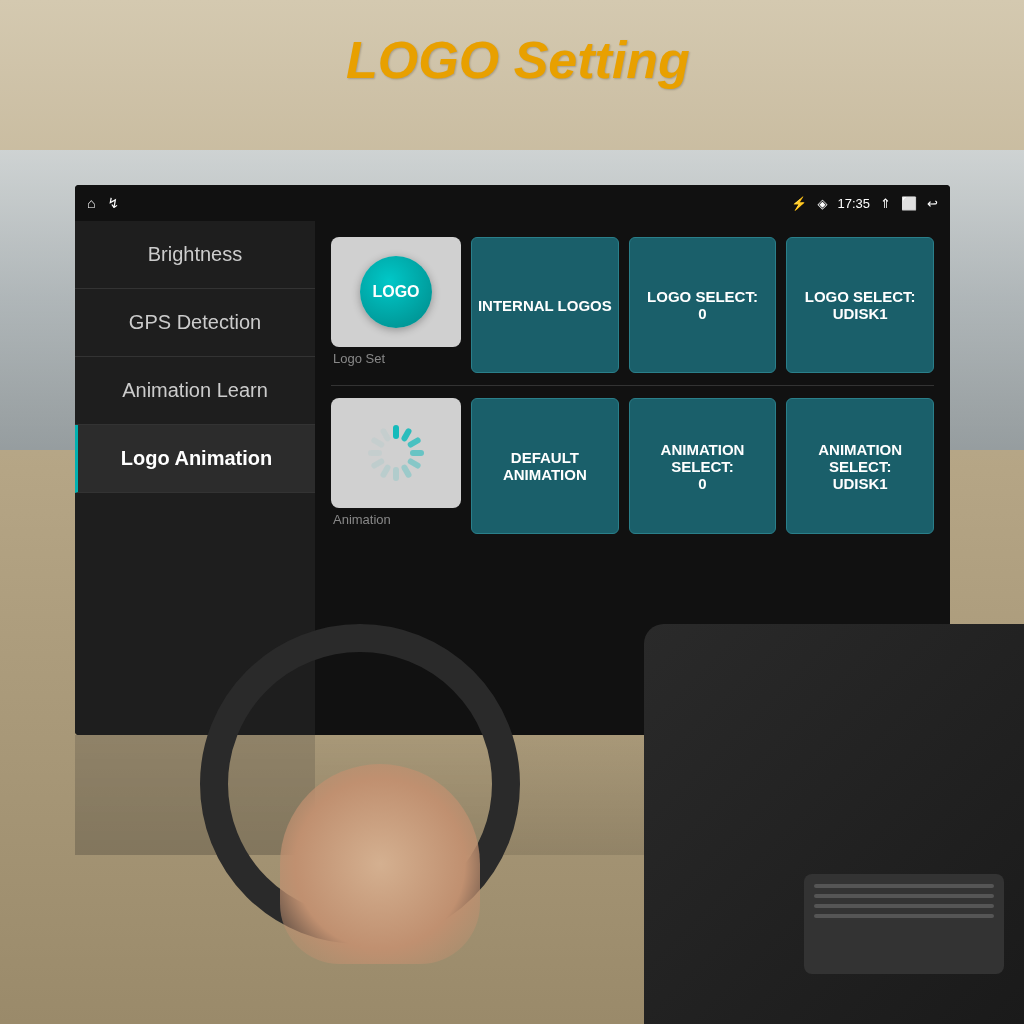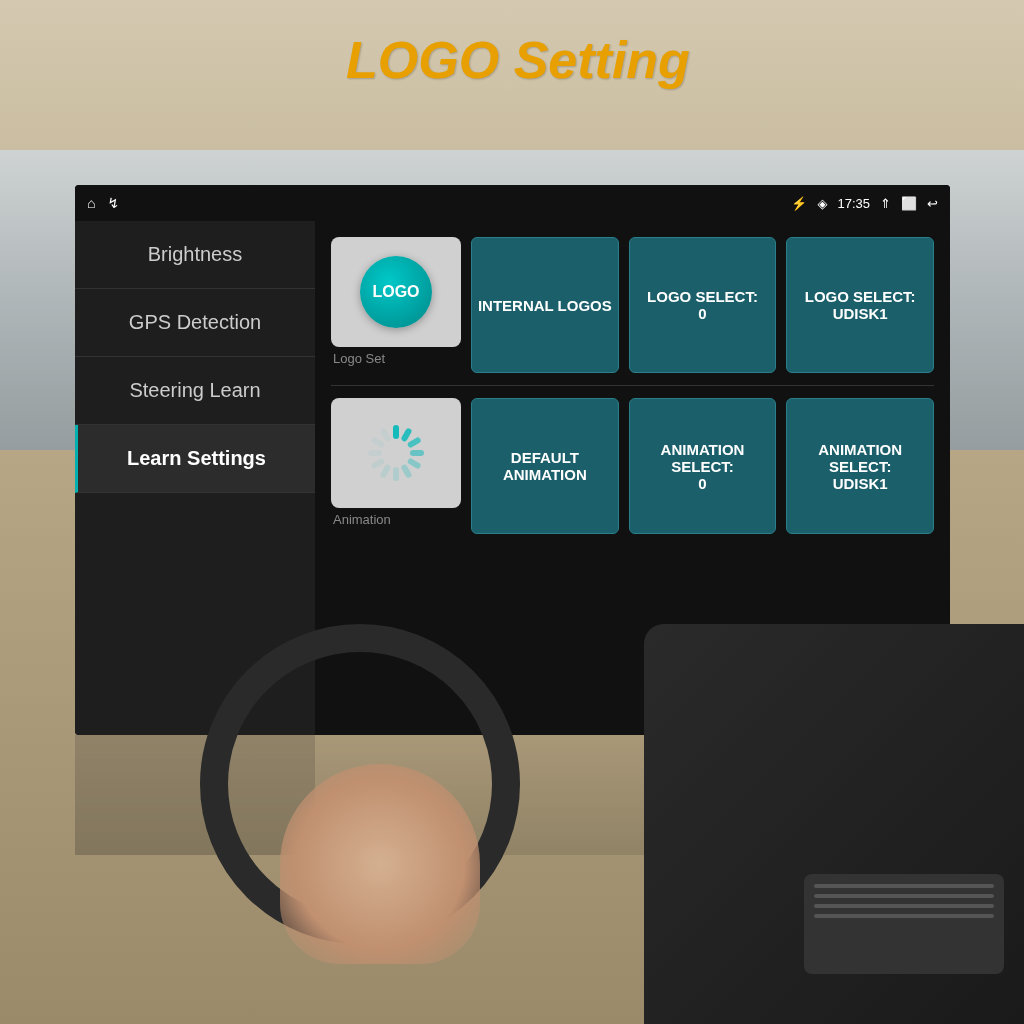--- a/index.html
+++ b/index.html
@@ -313,24 +313,24 @@
   <div class="content-area">
 
     <div class="sidebar">
       <div class="sidebar-item">
         <span>Brightness</span>
       </div>
       <div class="sidebar-item">
         <span>GPS Detection</span>
       </div>
       <div class="sidebar-item">
-        <span>Steering Learn</span>
+        <span>Animation Learn</span>
       </div>
       <div class="sidebar-item active">
-        <span>Learn Settings</span>
+        <span>Logo Animation</span>
       </div>
     </div>
 
     <div class="main-content">
 
       <div class="grid-section">
         <div class="tile-group">
           <div class="icon-tile">
             <div class="logo-circle">
               <span class="logo-text-inner">LOGO</span>

